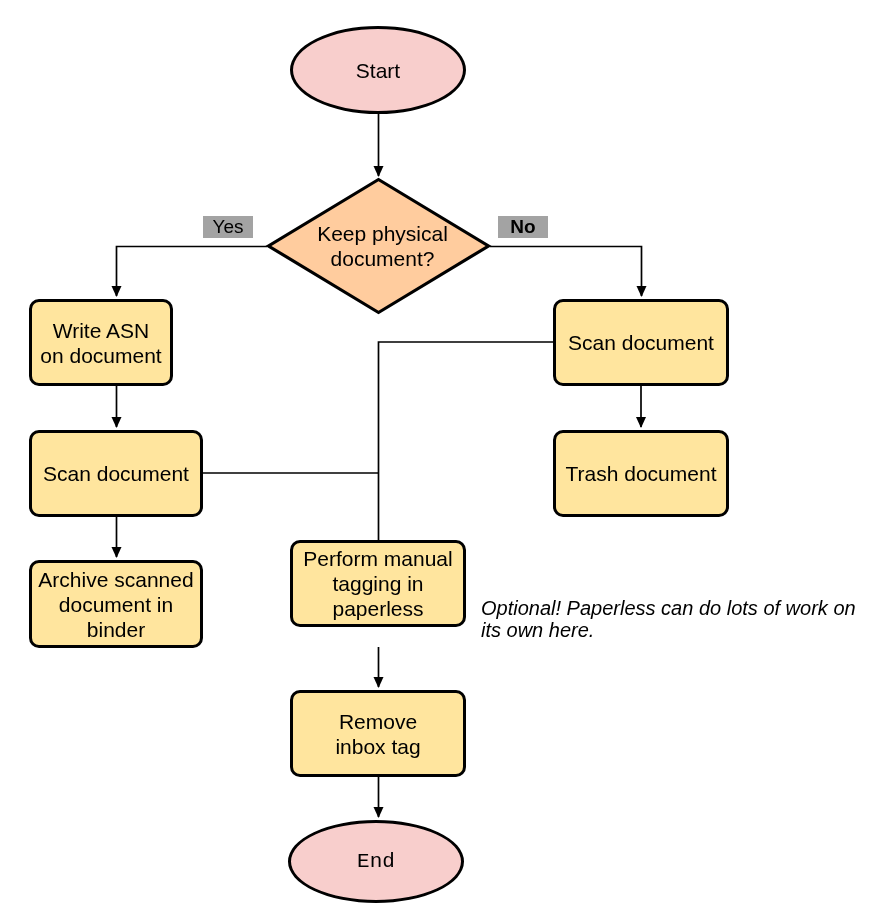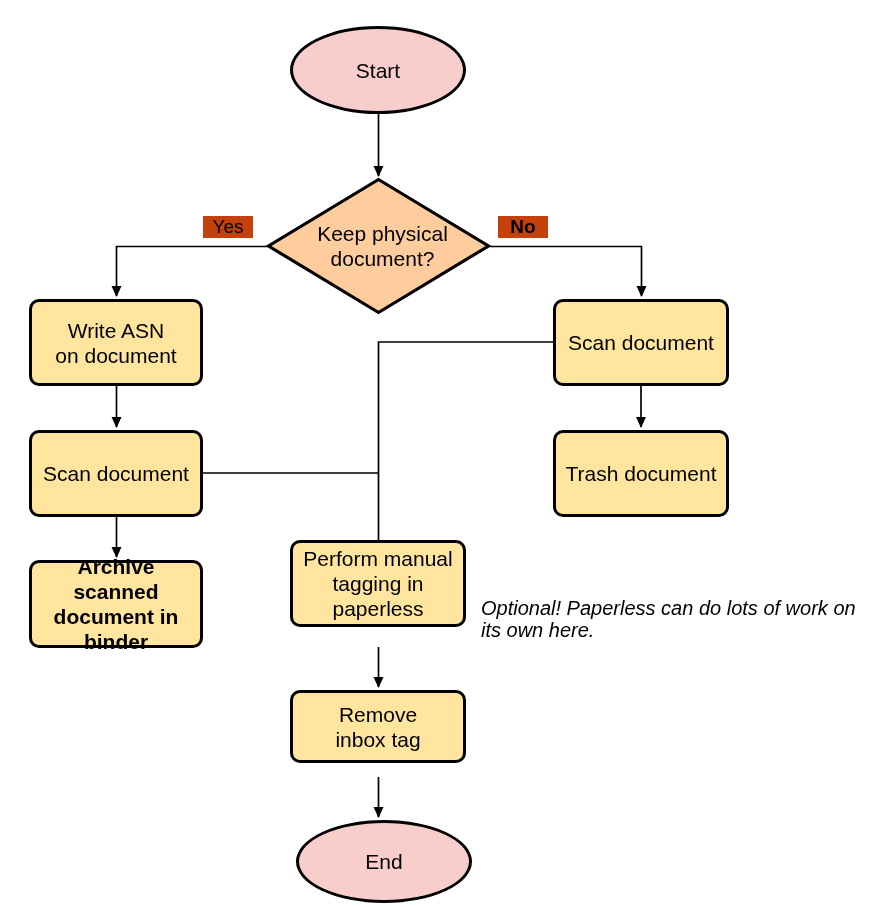--- a/index.html
+++ b/index.html
@@ -69,21 +69,21 @@
     z-index: 2;
     font-size: 21px;
     line-height: 25px;
   }
   .edge-label {
     position: absolute;
     z-index: 3;
     font-size: 19px;
     line-height: 22px;
     text-align: center;
-    background: #c2410c;
+    background: #a3a3a3;
     padding: 0 2px;
   }
   .annotation {
     position: absolute;
     left: 481px;
     top: 589px;
     width: 410px;
     font-size: 20px;
     line-height: 22px;
     font-style: italic;
@@ -142,56 +142,56 @@
 
   <div class="decision-label">
     <span class="node-label">Keep physical
 document?</span>
   </div>
 
   <div class="edge-label" style="left:203px; top:208px; width:46px;">Yes</div>
 
   <div class="edge-label" style="left:498px; top:208px; width:46px;font-weight:bold;">No</div>
 
-  <div class="node process" style="left:29px; top:291px; width:174px; height:87px;">
+  <div class="node process" style="left:29px; top:291px; width:144px; height:87px;">
     <span class="node-label">Write ASN
 on document</span>
   </div>
 
   <div class="node process" style="left:553px; top:291px; width:176px; height:87px;">
     <span class="node-label">Scan document</span>
   </div>
 
   <div class="node process" style="left:29px; top:422px; width:174px; height:87px;">
     <span class="node-label">Scan document</span>
   </div>
 
   <div class="node process" style="left:553px; top:422px; width:176px; height:87px;">
     <span class="node-label">Trash document</span>
   </div>
 
-  <div class="node process" style="left:29px; top:552px; width:174px; height:88px;font-weight:bold;">
+  <div class="node process" style="left:29px; top:552px; width:174px; height:88px;">
     <span class="node-label">Archive scanned
 document in
 binder</span>
   </div>
 
   <div class="node process" style="left:290px; top:532px; width:176px; height:87px;">
     <span class="node-label">Perform manual
 tagging in
 paperless</span>
   </div>
 
   <div class="annotation">Optional! Paperless can do lots of work on
 its own here.</div>
 
-  <div class="node process" style="left:290px; top:682px; width:176px; height:73px;">
+  <div class="node process" style="left:290px; top:682px; width:176px; height:87px;">
     <span class="node-label">Remove
 inbox tag</span>
   </div>
 
-  <div class="node terminal" style="left:296px; top:812px; width:176px; height:83px;">
+  <div class="node terminal" style="left:288px; top:812px; width:176px; height:83px;font-family:Liberation Mono, monospace;">
     <span class="node-label">End</span>
   </div>
 
   <div class="bottom-divider"></div>
 
 </div>
 
 </body></html>

